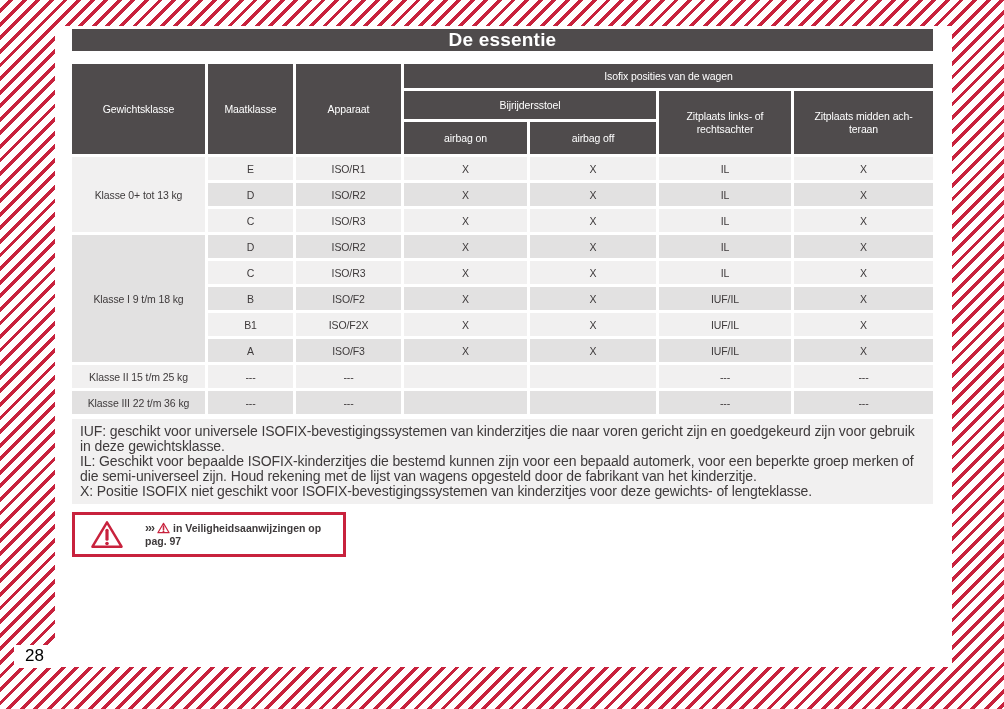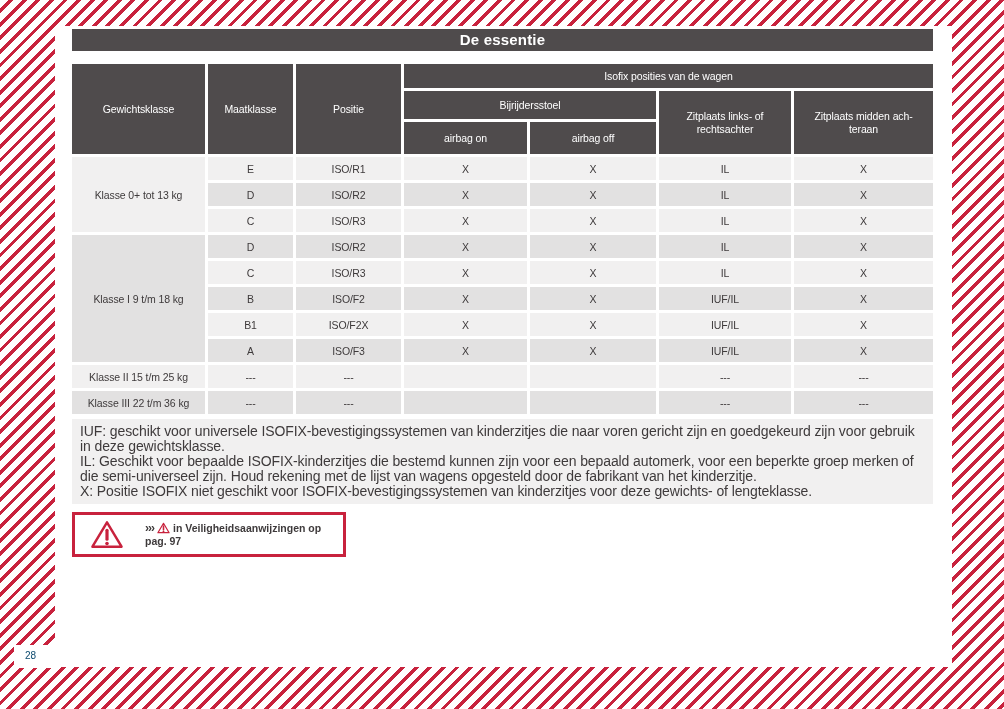--- a/index.html
+++ b/index.html
@@ -11,21 +11,21 @@
     background: repeating-linear-gradient(135deg, #ffffff 0px, #ffffff 6.2px, #c8223d 6.2px, #c8223d 9.6px);
   }
   .content {
     position:absolute; left:55px; top:26px; width:897px; height:641px;
     background:#ffffff;
   }
   .inner { position:absolute; left:17px; top:0; width:861px; }
 
   .title-bar {
     margin-top:3px; height:22px; background:#4f4b4c; color:#ffffff;
-    font-size:15px; font-weight:bold; text-align:center; line-height:22px;
+    font-size:19px; font-weight:bold; text-align:center; line-height:22px;
     letter-spacing:0.2px;
   }
 
   table.isofix {
     border-collapse:separate; border-spacing:3px; table-layout:fixed;
     width:867px; margin-left:-3px; margin-top:10px;
   }
   table.isofix th, table.isofix td {
     font-weight:normal; text-align:center; vertical-align:middle;
     font-size:10.5px; letter-spacing:-0.1px;
@@ -56,21 +56,21 @@
   .warn-icon { margin-left:15px; flex:0 0 auto; display:block; }
   .warn-text { margin-left:21px; font-size:10.5px; font-weight:bold; line-height:13px; }
   .warn-line1 { display:flex; align-items:center; gap:3px; }
   .chevrons { font-weight:bold; font-size:12px; letter-spacing:-1px; color:#3e3a3b; }
   .inline-tri { display:inline-block; vertical-align:middle; }
 
   .pagenum-box {
     position:absolute; left:14px; top:645px; width:46px; height:23px;
     background:#ffffff;
   }
-  .pagenum { font-size:10px; line-height:22px; padding-left:11px; color:#0c4a6e; }
+  .pagenum { font-size:17px; line-height:22px; padding-left:11px; color:#000000; }
 </style>
 </head>
 <body>
 
 <div class="page">
   <div class="content">
     <div class="inner">
 
       <div class="title-bar">De essentie</div>
 
@@ -81,21 +81,21 @@
             <col style="width:105px">
           <col style="width:123px">
             <col style="width:126px">
             <col style="width:132px">
             <col style="width:139px">
         </colgroup>
         <tbody>
             <tr class="hrow1">
           <th class="hd" rowspan="3">Gewichtsklasse</th>
           <th class="hd" rowspan="3">Maatklasse</th>
-          <th class="hd" rowspan="3">Positie</th>
+          <th class="hd" rowspan="3">Apparaat</th>
           <th class="hd" colspan="4">Isofix posities van de wagen</th>
         </tr>
         <tr class="hrow2">
           <th class="hd" colspan="2">Bijrijdersstoel</th>
           <th class="hd" rowspan="2">
             <span style="display:block">Zitplaats links- of</span>
             <span style="display:block">rechtsachter</span>
           </th>
           <th class="hd" rowspan="2">
             <span style="display:block">Zitplaats midden ach-</span>

